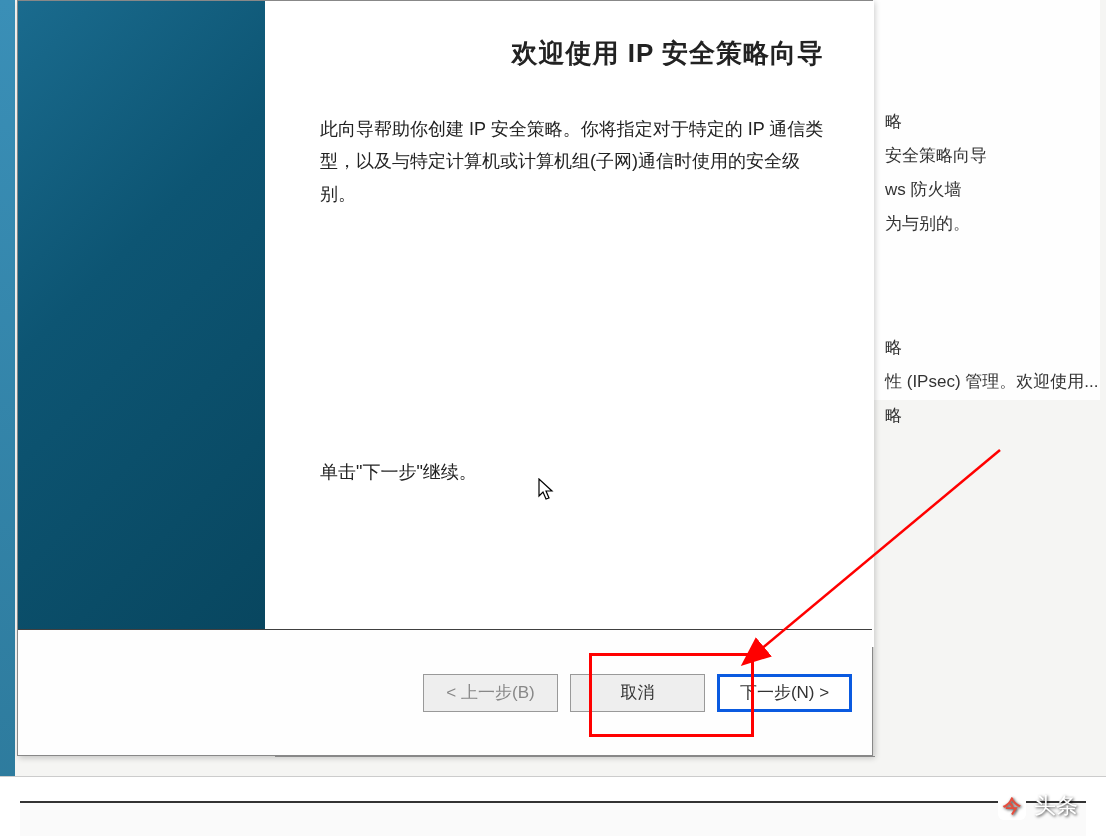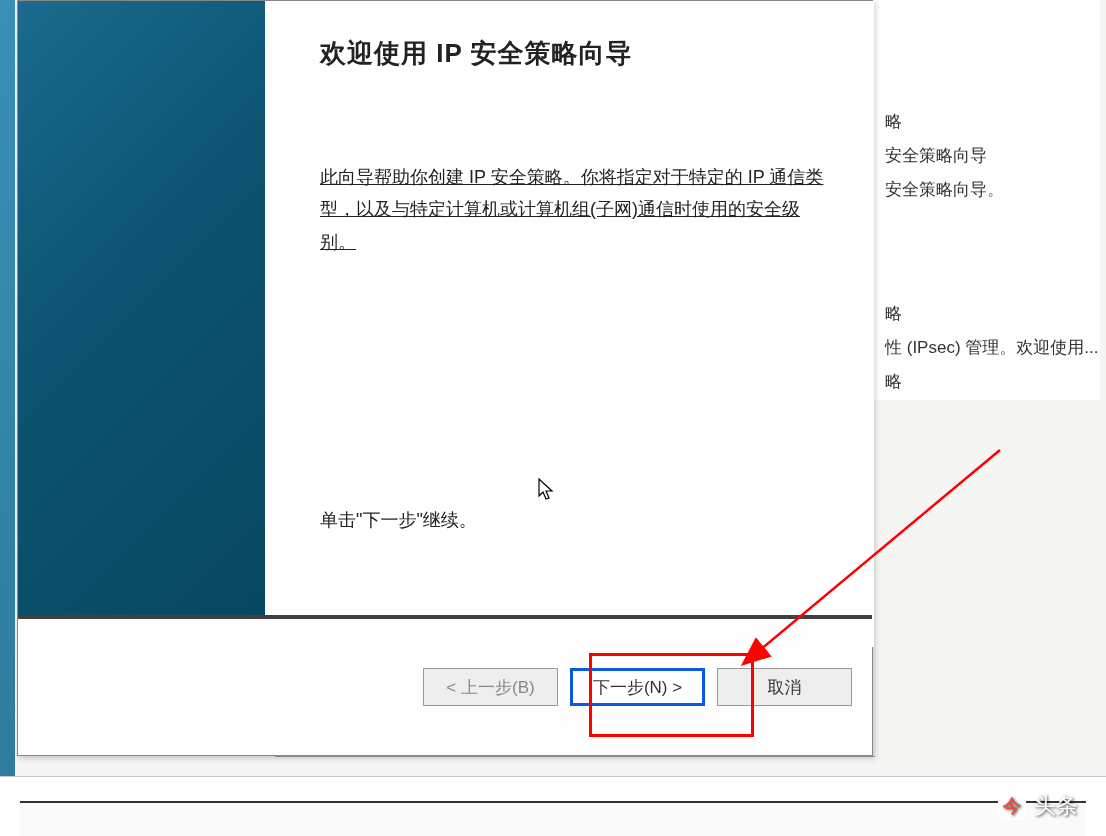--- a/index.html
+++ b/index.html
@@ -82,44 +82,44 @@
       width: 609px;
       height: 646px;
       background: #ffffff;
       padding: 35px 50px 20px 55px;
     }
     
     .wizard-title {
       font-size: 26px;
       font-weight: bold;
       color: #222;
-      margin-bottom: 90px;
+      margin-bottom: 42px;
       letter-spacing: 1px;
+      text-align: right;
     }
     
     .wizard-description {
       font-size: 18px;
       color: #222;
       line-height: 1.8;
       margin-bottom: 250px;
-      text-decoration: underline;
     }
     
     .wizard-hint {
       font-size: 18px;
       color: #222;
     }
     
     .wizard-buttons {
       position: absolute;
       bottom: 0;
       left: 0;
       width: 100%;
-      height: 140px;
-      border-top: 4px solid #404040;
+      height: 126px;
+      border-top: 1px solid #404040;
       background: #fefefe;
       display: flex;
       align-items: center;
       justify-content: flex-end;
       padding-right: 20px;
       gap: 12px;
       padding-left: 6px;
     }
     
     .btn {
@@ -232,42 +232,43 @@
   </style>
 </head>
 <body>
 
 <div class="desktop-bg"></div>
 
 <div class="back-window">
   <div class="back-text">
     <span class="back-text-line">略</span>
     <span class="back-text-line">安全策略向导</span>
-    <span class="back-text-line">安全策略向导。</span>
+    <span class="back-text-line">ws 防火墙</span>
+    <span class="back-text-line">为与别的。</span>
   </div>
   <div class="back-text2">
     <span class="back-text-line">略</span>
     <span class="back-text-line">性 (IPsec) 管理。欢迎使用...</span>
     <span class="back-text-line">略</span>
   </div>
 </div>
 
 <div class="wizard-window">
   <div class="wizard-sidebar"></div>
 
   <div class="wizard-content">
     <h1 class="wizard-title">欢迎使用 IP 安全策略向导</h1>
     <p class="wizard-description">此向导帮助你创建 IP 安全策略。你将指定对于特定的 IP 通信类型，以及与特定计算机或计算机组(子网)通信时使用的安全级别。</p>
     <p class="wizard-hint">单击"下一步"继续。</p>
   </div>
 
   <div class="wizard-buttons">
     <button class="btn btn-back">&lt; 上一步(B)</button>
+    <button class="btn">取消</button>
     <button class="btn btn-next">下一步(N) &gt;</button>
-    <button class="btn">取消</button>
   </div>
 
   <div class="highlight-box"></div>
 </div>
 
 <svg class="arrow-svg" width="280" height="230">
   <defs>
     <marker id="arrowhead" markerWidth="12" markerHeight="10" refX="2" refY="5" orient="auto">
       <polygon points="0 0, 12 5, 0 10" fill="#ff0000"></polygon>
     </marker>

